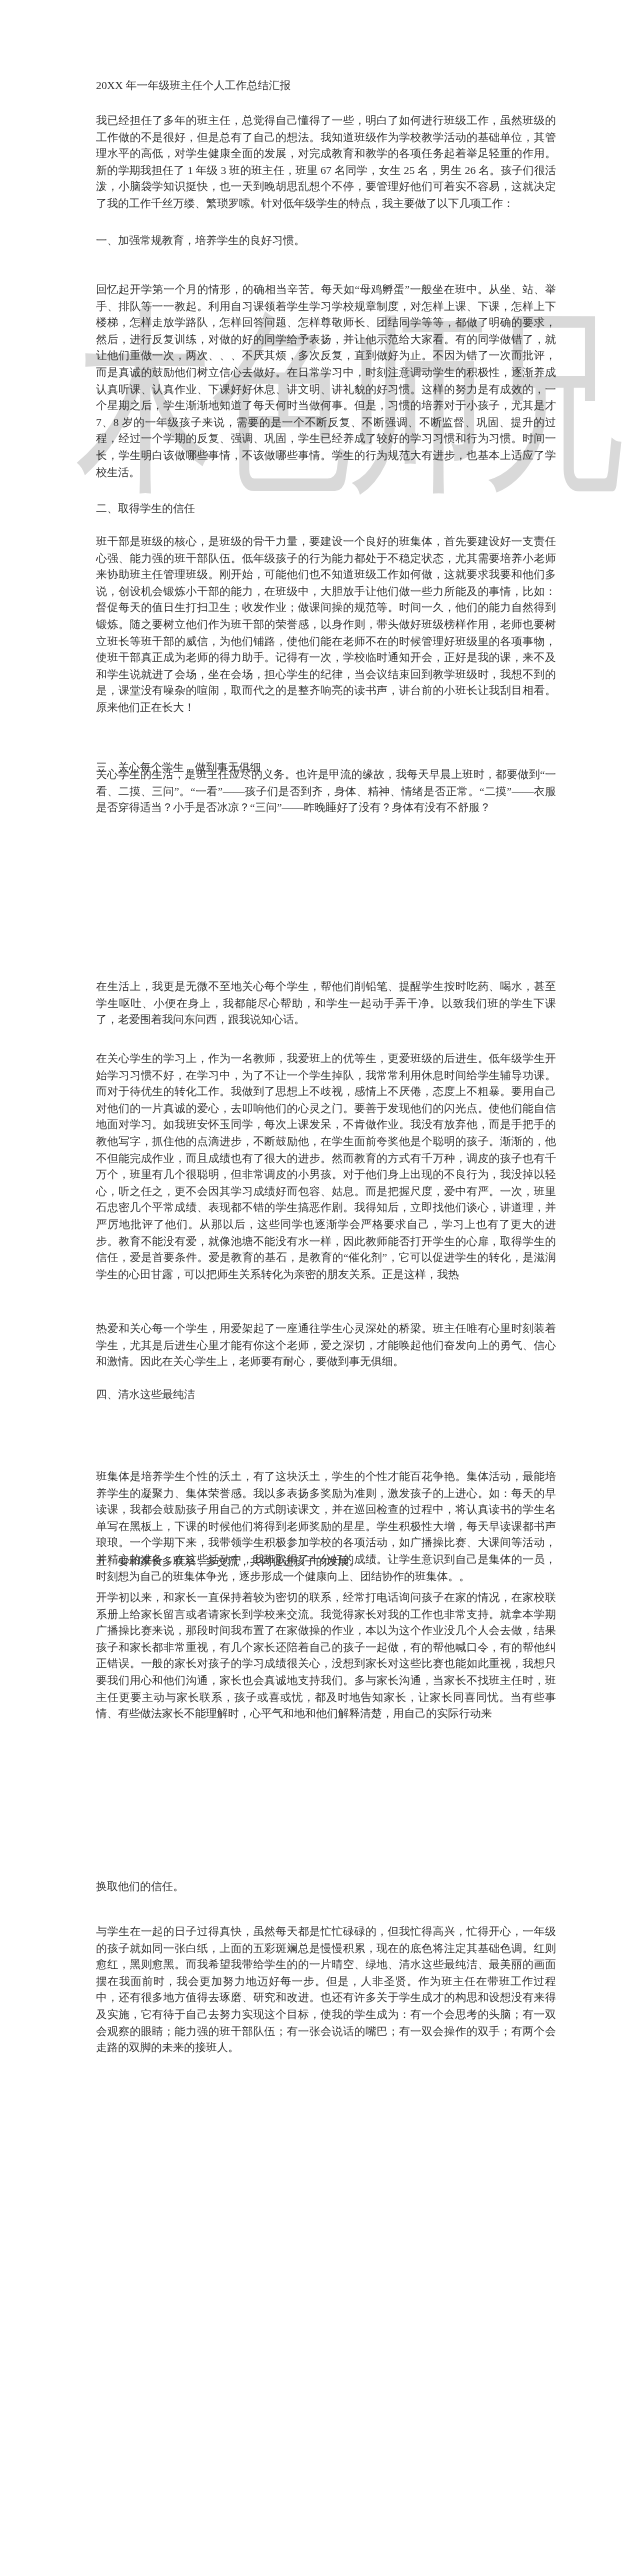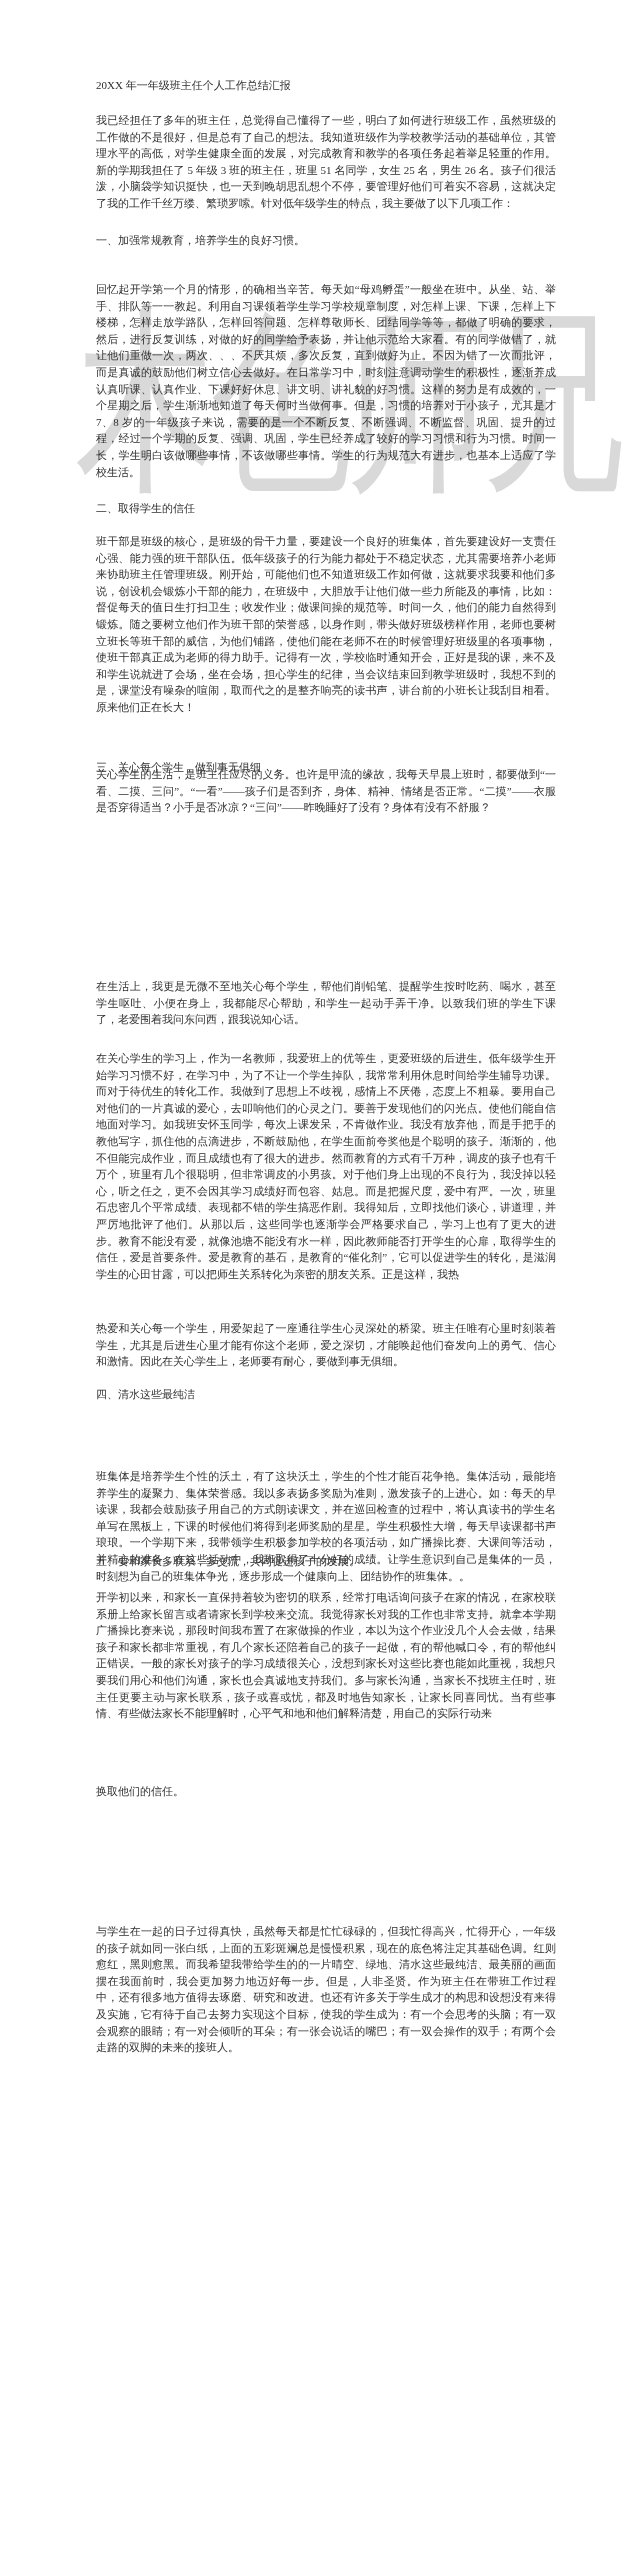--- a/index.html
+++ b/index.html
@@ -40,30 +40,30 @@
   .doc-title { text-align: left; }
 </style>
 </head>
 <body>
 
 <div id="watermark">木色师兄</div>
 
 <div class="block doc-title" style="top:77px">20XX 年一年级班主任个人工作总结汇报</div>
 
 <div id="doc-blocks">
-    <div class="block" style="top: 112px;">我已经担任了多年的班主任，总觉得自己懂得了一些，明白了如何进行班级工作，虽然班级的工作做的不是很好，但是总有了自己的想法。我知道班级作为学校教学活动的基础单位，其管理水平的高低，对学生健康全面的发展，对完成教育和教学的各项任务起着举足轻重的作用。新的学期我担任了 5 年级 3 班的班主任，班里 51 名同学，女生 25 名，男生 26 名。孩子们很活泼，小脑袋学知识挺快，也一天到晚胡思乱想个不停，要管理好他们可着实不容易，这就决定了我的工作千丝万缕、繁琐罗嗦。针对低年级学生的特点，我主要做了以下几项工作：</div>
+    <div class="block" style="top: 112px;">我已经担任了多年的班主任，总觉得自己懂得了一些，明白了如何进行班级工作，虽然班级的工作做的不是很好，但是总有了自己的想法。我知道班级作为学校教学活动的基础单位，其管理水平的高低，对学生健康全面的发展，对完成教育和教学的各项任务起着举足轻重的作用。新的学期我担任了 1 年级 3 班的班主任，班里 67 名同学，女生 25 名，男生 26 名。孩子们很活泼，小脑袋学知识挺快，也一天到晚胡思乱想个不停，要管理好他们可着实不容易，这就决定了我的工作千丝万缕、繁琐罗嗦。针对低年级学生的特点，我主要做了以下几项工作：</div>
     <div class="block" style="top: 232px;">一、加强常规教育，培养学生的良好习惯。</div>
     <div class="block" style="top: 281px;">回忆起开学第一个月的情形，的确相当辛苦。每天如“母鸡孵蛋”一般坐在班中。从坐、站、举手、排队等一一教起。利用自习课领着学生学习学校规章制度，对怎样上课、下课，怎样上下楼梯，怎样走放学路队，怎样回答问题、怎样尊敬师长、团结同学等等，都做了明确的要求，然后，进行反复训练，对做的好的同学给予表扬，并让他示范给大家看。有的同学做错了，就让他们重做一次，两次、、、不厌其烦，多次反复，直到做好为止。不因为错了一次而批评，而是真诚的鼓励他们树立信心去做好。在日常学习中，时刻注意调动学生的积极性，逐渐养成认真听课、认真作业、下课好好休息、讲文明、讲礼貌的好习惯。这样的努力是有成效的，一个星期之后，学生渐渐地知道了每天何时当做何事。但是，习惯的培养对于小孩子，尤其是才 7、8 岁的一年级孩子来说，需要的是一个不断反复、不断强调、不断监督、巩固、提升的过程，经过一个学期的反复、强调、巩固，学生已经养成了较好的学习习惯和行为习惯。时间一长，学生明白该做哪些事情，不该做哪些事情。学生的行为规范大有进步，也基本上适应了学校生活。</div>
     <div class="block" style="top: 500px;">二、取得学生的信任</div>
     <div class="block" style="top: 533px;">班干部是班级的核心，是班级的骨干力量，要建设一个良好的班集体，首先要建设好一支责任心强、能力强的班干部队伍。低年级孩子的行为能力都处于不稳定状态，尤其需要培养小老师来协助班主任管理班级。刚开始，可能他们也不知道班级工作如何做，这就要求我要和他们多说，创设机会锻炼小干部的能力，在班级中，大胆放手让他们做一些力所能及的事情，比如：督促每天的值日生打扫卫生；收发作业；做课间操的规范等。时间一久，他们的能力自然得到锻炼。随之要树立他们作为班干部的荣誉感，以身作则，带头做好班级榜样作用，老师也要树立班长等班干部的威信，为他们铺路，使他们能在老师不在的时候管理好班级里的各项事物，使班干部真正成为老师的得力助手。记得有一次，学校临时通知开会，正好是我的课，来不及和学生说就进了会场，坐在会场，担心学生的纪律，当会议结束回到教学班级时，我想不到的是，课堂没有噪杂的喧闹，取而代之的是整齐响亮的读书声，讲台前的小班长让我刮目相看。原来他们正在长大！</div>
     <div class="block" style="top: 759px;">三、关心每个学生，做到事无俱细</div>
     <div class="block" style="top: 766px;">关心学生的生活，是班主任应尽的义务。也许是甲流的缘故，我每天早晨上班时，都要做到“一看、二摸、三问”。“一看”——孩子们是否到齐，身体、精神、情绪是否正常。“二摸”——衣服是否穿得适当？小手是否冰凉？“三问”——昨晚睡好了没有？身体有没有不舒服？</div>
     <div class="block" style="top: 978px;">在生活上，我更是无微不至地关心每个学生，帮他们削铅笔、提醒学生按时吃药、喝水，甚至学生呕吐、小便在身上，我都能尽心帮助，和学生一起动手弄干净。以致我们班的学生下课了，老爱围着我问东问西，跟我说知心话。</div>
     <div class="block" style="top: 1050px;">在关心学生的学习上，作为一名教师，我爱班上的优等生，更爱班级的后进生。低年级学生开始学习习惯不好，在学习中，为了不让一个学生掉队，我常常利用休息时间给学生辅导功课。而对于待优生的转化工作。我做到了思想上不歧视，感情上不厌倦，态度上不粗暴。要用自己对他们的一片真诚的爱心，去叩响他们的心灵之门。要善于发现他们的闪光点。使他们能自信地面对学习。如我班安怀玉同学，每次上课发呆，不肯做作业。我没有放弃他，而是手把手的教他写字，抓住他的点滴进步，不断鼓励他，在学生面前夸奖他是个聪明的孩子。渐渐的，他不但能完成作业，而且成绩也有了很大的进步。然而教育的方式有千万种，调皮的孩子也有千万个，班里有几个很聪明，但非常调皮的小男孩。对于他们身上出现的不良行为，我没掉以轻心，听之任之，更不会因其学习成绩好而包容、姑息。而是把握尺度，爱中有严。一次，班里石忠密几个平常成绩、表现都不错的学生搞恶作剧。我得知后，立即找他们谈心，讲道理，并严厉地批评了他们。从那以后，这些同学也逐渐学会严格要求自己，学习上也有了更大的进步。教育不能没有爱，就像池塘不能没有水一样，因此教师能否打开学生的心扉，取得学生的信任，爱是首要条件。爱是教育的基石，是教育的“催化剂”，它可以促进学生的转化，是滋润学生的心田甘露，可以把师生关系转化为亲密的朋友关系。正是这样，我热</div>
     <div class="block" style="top: 1320px;">热爱和关心每一个学生，用爱架起了一座通往学生心灵深处的桥梁。班主任唯有心里时刻装着学生，尤其是后进生心里才能有你这个老师，爱之深切，才能唤起他们奋发向上的勇气、信心和激情。因此在关心学生上，老师要有耐心，要做到事无俱细。</div>
     <div class="block" style="top: 1386px;">四、清水这些最纯洁</div>
     <div class="block" style="top: 1468px;">班集体是培养学生个性的沃土，有了这块沃土，学生的个性才能百花争艳。集体活动，最能培养学生的凝聚力、集体荣誉感。我以多表扬多奖励为准则，激发孩子的上进心。如：每天的早读课，我都会鼓励孩子用自己的方式朗读课文，并在巡回检查的过程中，将认真读书的学生名单写在黑板上，下课的时候他们将得到老师奖励的星星。学生积极性大增，每天早读课都书声琅琅。一个学期下来，我带领学生积极参加学校的各项活动，如广播操比赛、大课间等活动，并精心的准备，在这些活动中，我班取得了十分好的成绩。让学生意识到自己是集体的一员，时刻想为自己的班集体争光，逐步形成一个健康向上、团结协作的班集体。。</div>
     <div class="block" style="top: 1553px;">五、要和家长多联系，多交流，共同促进孩子的发展。</div>
     <div class="block" style="top: 1589px;">开学初以来，和家长一直保持着较为密切的联系，经常打电话询问孩子在家的情况，在家校联系册上给家长留言或者请家长到学校来交流。我觉得家长对我的工作也非常支持。就拿本学期广播操比赛来说，那段时间我布置了在家做操的作业，本以为这个作业没几个人会去做，结果孩子和家长都非常重视，有几个家长还陪着自己的孩子一起做，有的帮他喊口令，有的帮他纠正错误。一般的家长对孩子的学习成绩很关心，没想到家长对这些比赛也能如此重视，我想只要我们用心和他们沟通，家长也会真诚地支持我们。多与家长沟通，当家长不找班主任时，班主任更要主动与家长联系，孩子或喜或忧，都及时地告知家长，让家长同喜同忧。当有些事情、有些做法家长不能理解时，心平气和地和他们解释清楚，用自己的实际行动来</div>
-    <div class="block" style="top: 1783px;">换取他们的信任。</div>
-    <div class="block" style="top: 1923px;">与学生在一起的日子过得真快，虽然每天都是忙忙碌碌的，但我忙得高兴，忙得开心，一年级的孩子就如同一张白纸，上面的五彩斑斓总是慢慢积累，现在的底色将注定其基础色调。红则愈红，黑则愈黑。而我希望我带给学生的的一片晴空、绿地、清水这些最纯洁、最美丽的画面摆在我面前时，我会更加努力地迈好每一步。但是，人非圣贤。作为班主任在带班工作过程中，还有很多地方值得去琢磨、研究和改进。也还有许多关于学生成才的构思和设想没有来得及实施，它有待于自己去努力实现这个目标，使我的学生成为：有一个会思考的头脑；有一双会观察的眼睛；有一对会倾听的耳朵；有一张会说话的嘴巴；有一双会操作的双手；有两个会走路的双脚的未来的接班人。</div>
+    <div class="block" style="top: 1879px; font-family: Liberation Mono, monospace;">换取他们的信任。</div>
+    <div class="block" style="top: 1923px;">与学生在一起的日子过得真快，虽然每天都是忙忙碌碌的，但我忙得高兴，忙得开心，一年级的孩子就如同一张白纸，上面的五彩斑斓总是慢慢积累，现在的底色将注定其基础色调。红则愈红，黑则愈黑。而我希望我带给学生的的一片晴空、绿地、清水这些最纯洁、最美丽的画面摆在我面前时，我会更加努力地迈好每一步。但是，人非圣贤。作为班主任在带班工作过程中，还有很多地方值得去琢磨、研究和改进。也还有许多关于学生成才的构思和设想没有来得及实施，它有待于自己去努力实现这个目标，使我的学生成为：有一个会思考的头脑；有一双会观察的眼睛；能力强的班干部队伍；有一张会说话的嘴巴；有一双会操作的双手；有两个会走路的双脚的未来的接班人。</div>
   </div>
 
 
 </body></html>

